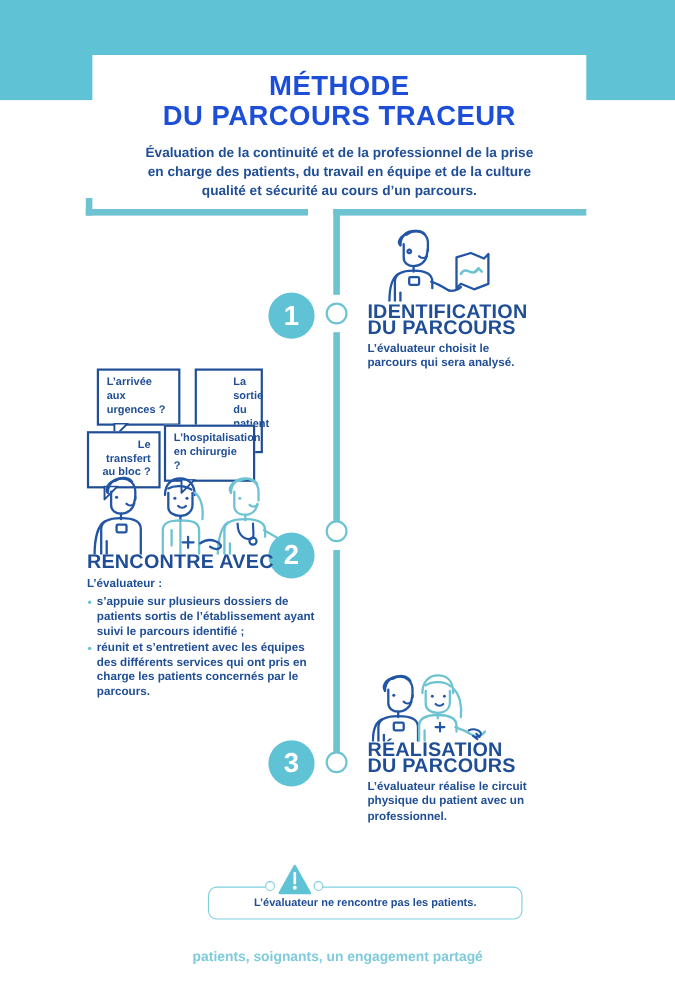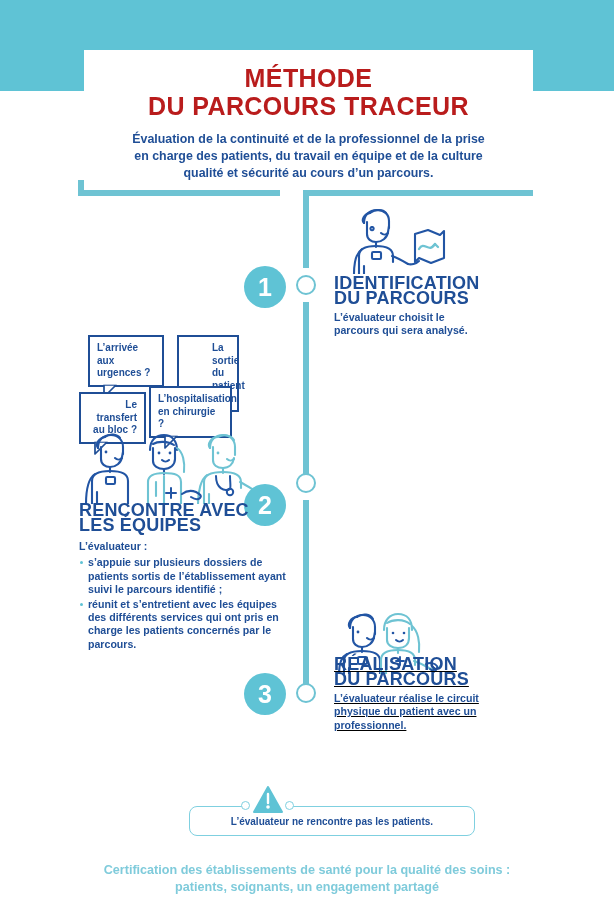--- a/index.html
+++ b/index.html
@@ -16,21 +16,21 @@
   .top-band{position:absolute;left:0;top:0;width:614px;height:91px;background:#5fc3d5;}
 
   
   .header-card{
     position:absolute;left:84px;top:50px;width:449px;height:140px;
     background:#ffffff;box-sizing:border-box;
     display:flex;flex-direction:column;align-items:center;justify-content:flex-start;
     padding-top:14px;
   }
   .h-title{
-    color:#b91c1c;font-weight:bold;font-size:25px;line-height:28px;
+    color:#1d4ed8;font-weight:bold;font-size:25px;line-height:28px;
     text-align:center;letter-spacing:.4px;
   }
   .h-sub{
     color:#1f4e96;font-weight:bold;font-size:12.4px;line-height:17px;
     text-align:center;margin-top:11px;max-width:370px;
   }
 
   
   .rail-left{position:absolute;left:78px;top:180px;width:6px;height:16px;background:#6ec3d3;}
   .rail-left-h{position:absolute;left:78px;top:190px;width:202px;height:6px;background:#6ec3d3;}
@@ -55,21 +55,21 @@
   
   .step-title{
     color:#1f4e96;font-weight:bold;font-size:18px;line-height:15px;
     letter-spacing:.2px;
   }
   .step-body{
     color:#1f4e96;font-weight:bold;font-size:10.6px;line-height:13.4px;margin-top:5px;
   }
 
   .s1-text{position:absolute;left:334px;top:276px;width:150px;}
-  .s3-text{position:absolute;left:334px;top:657px;width:160px;text-decoration:underline;}
+  .s3-text{position:absolute;left:334px;top:674px;width:160px;}
 
   .s2-text{position:absolute;left:79px;top:503px;width:210px;}
   .s2-list{margin:3px 0 0 0;padding:0;list-style:none;}
   .s2-list li{
     color:#1f4e96;font-weight:bold;font-size:10.6px;line-height:13.2px;
     padding-left:9px;position:relative;margin-bottom:2px;
   }
   .s2-list li:before{
     content:"";position:absolute;left:1px;top:5px;width:3px;height:3px;
     background:#5fc3d5;border-radius:50%;
@@ -258,21 +258,20 @@
 
     <g fill="none" stroke="#2255a4" stroke-width="2.1" stroke-linecap="round" stroke-linejoin="round">
       <path d="M104 62 C108 59,113 58,118 60 C122 62,124 64,122 66 C120 68,116 67,113 65"></path>
     </g>
   </svg>
 
   <div class="badge" style="left:244px;top:484px;">2</div>
 
   <div class="s2-text">
     <div class="step-title">RENCONTRE AVEC</div>
-    <div class="step-title">LES ÉQUIPES</div>
     <div class="step-body" style="margin-top:7px;">L’évaluateur :</div>
     <ul class="s2-list">
       <li>s’appuie sur plusieurs dossiers de patients sortis de l’établissement ayant suivi le parcours identifié ;</li>
       <li>réunit et s’entretient avec les équipes des différents services qui ont pris en charge les patients concernés par le parcours.</li>
     </ul>
   </div>
 
   <svg class="illus" style="left:338px;top:612px;" width="104" height="62" viewBox="0 0 104 62">
 
     <g fill="none" stroke="#2255a4" stroke-width="2.1" stroke-linecap="round" stroke-linejoin="round">
@@ -327,17 +326,16 @@
   <div class="warn-dot" style="left:241px;"></div>
   <div class="warn-dot" style="left:285px;"></div>
 
   <svg style="position:absolute;left:253px;top:786px;" width="30" height="28" viewBox="0 0 30 28">
     <path d="M15 1 L29 26 L1 26 Z" fill="#5fc3d5" stroke="#5fc3d5" stroke-width="2" stroke-linejoin="round"></path>
     <path d="M15 8 L15 17" stroke="#ffffff" stroke-width="2.4" stroke-linecap="round"></path>
     <circle cx="15" cy="21" r="1.8" fill="#ffffff"></circle>
   </svg>
 
   <div class="footer">
-    <div>Certification des établissements de santé pour la qualité des soins :</div>
     <div>patients, soignants, un engagement partagé</div>
   </div>
 
 </div>
 
 </body></html>

